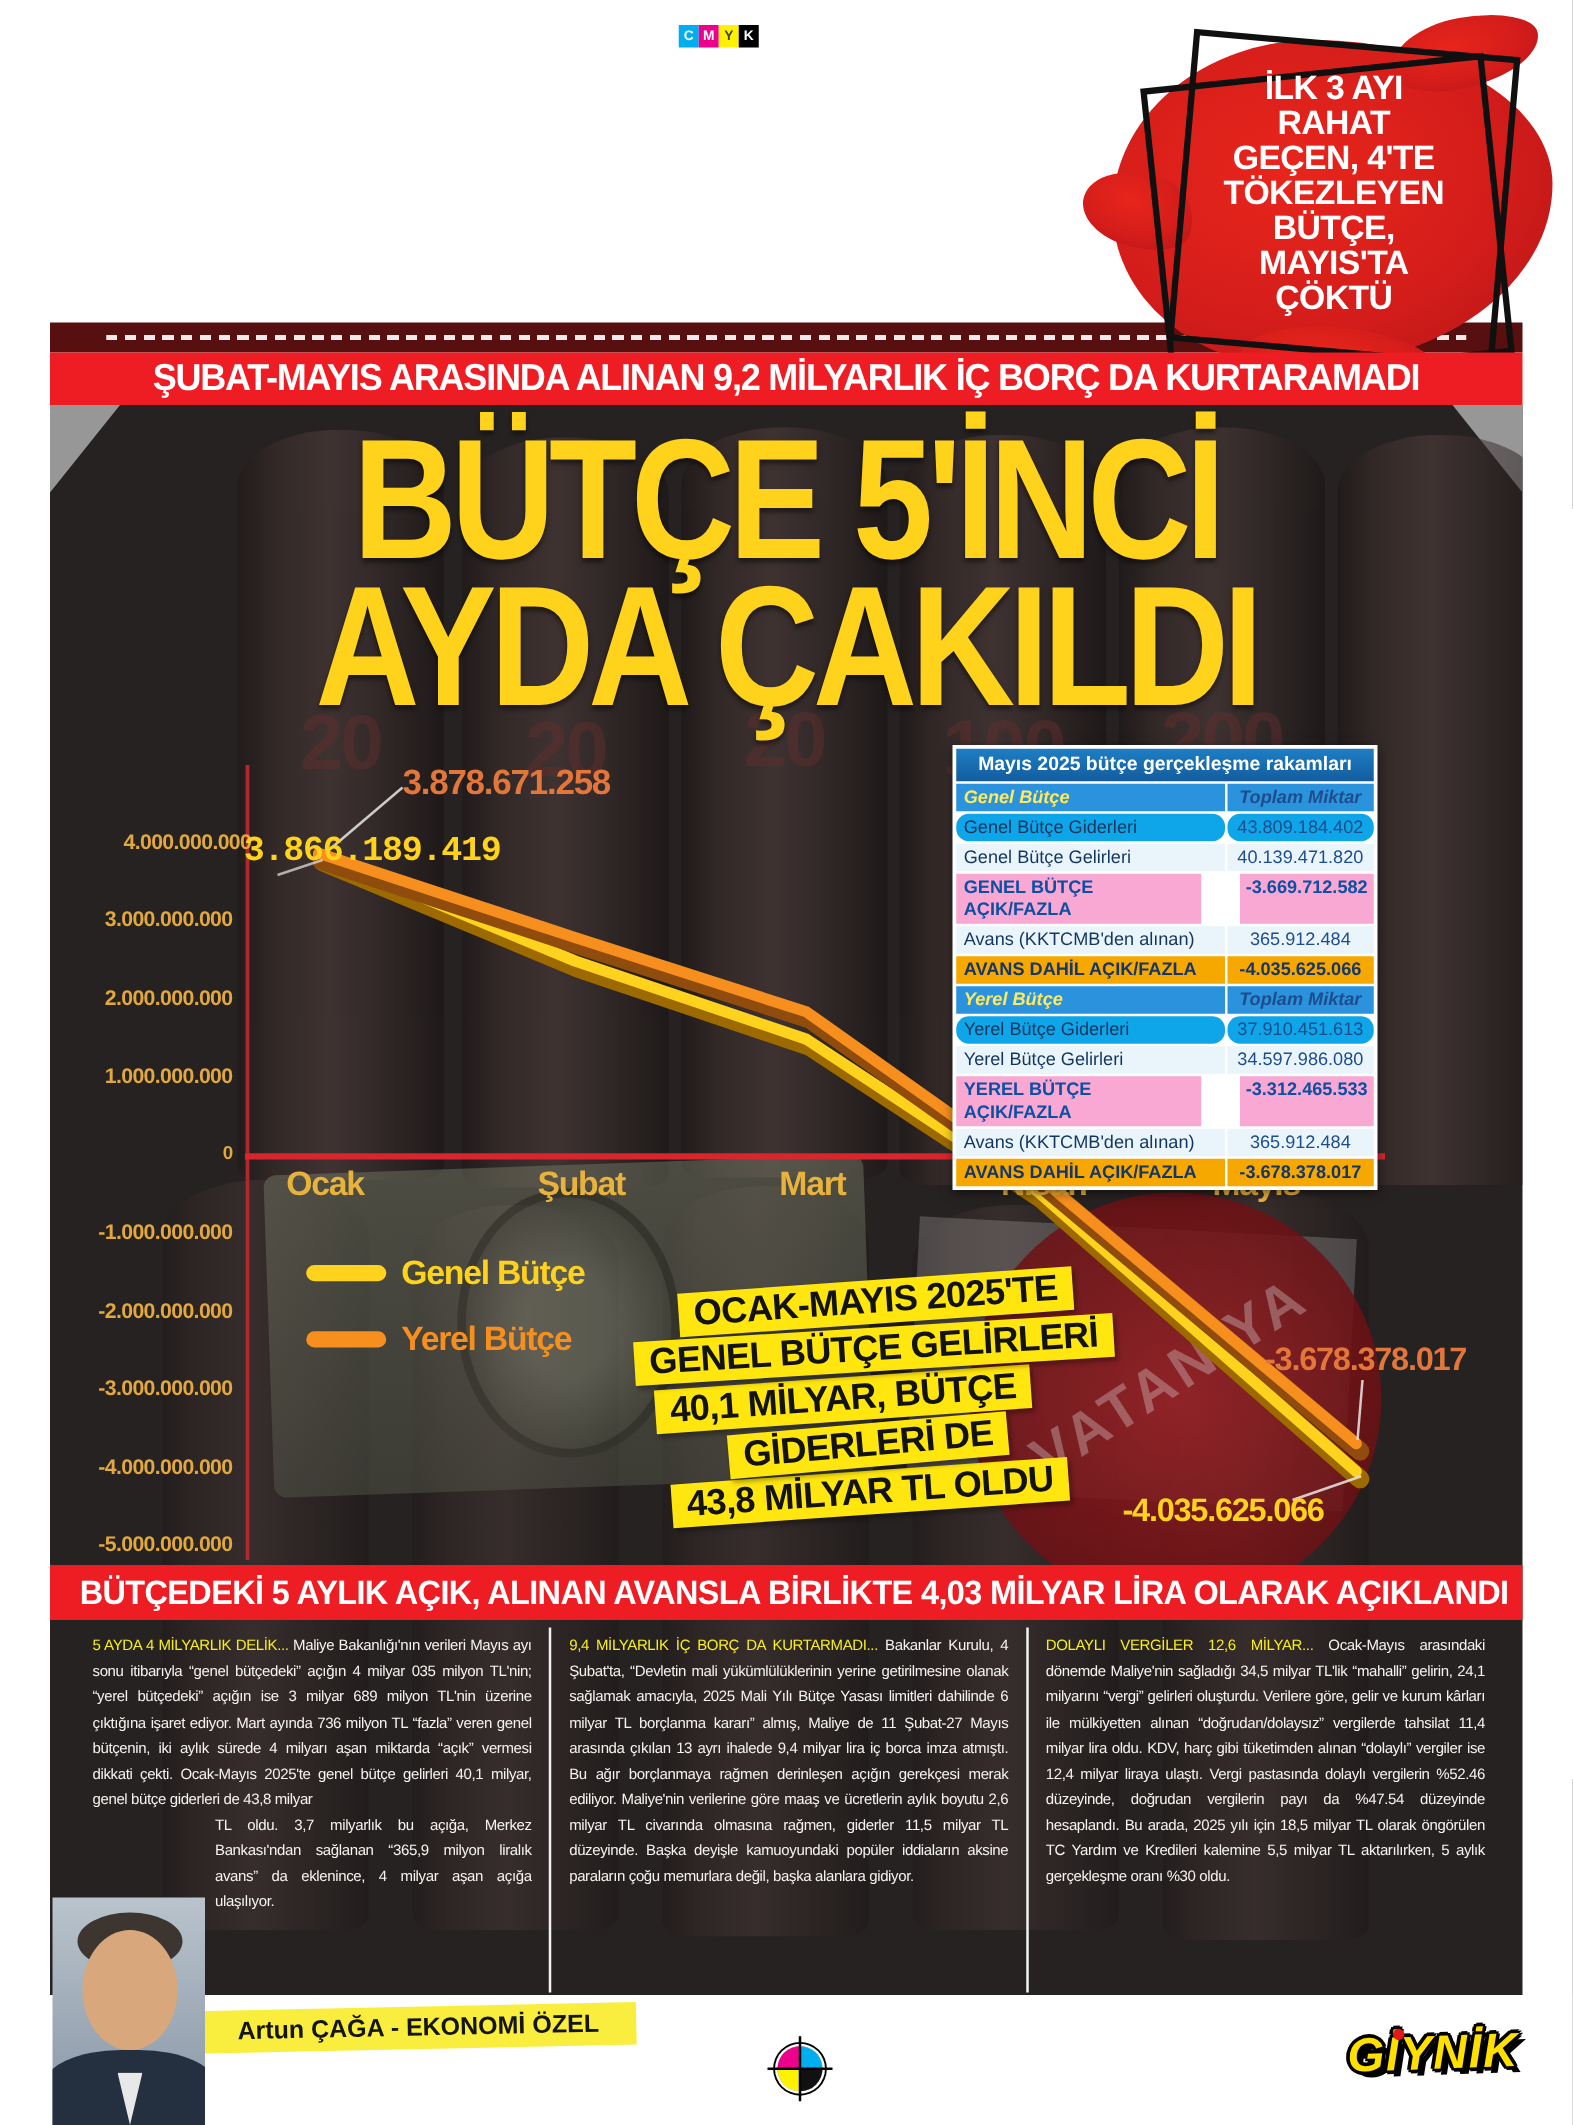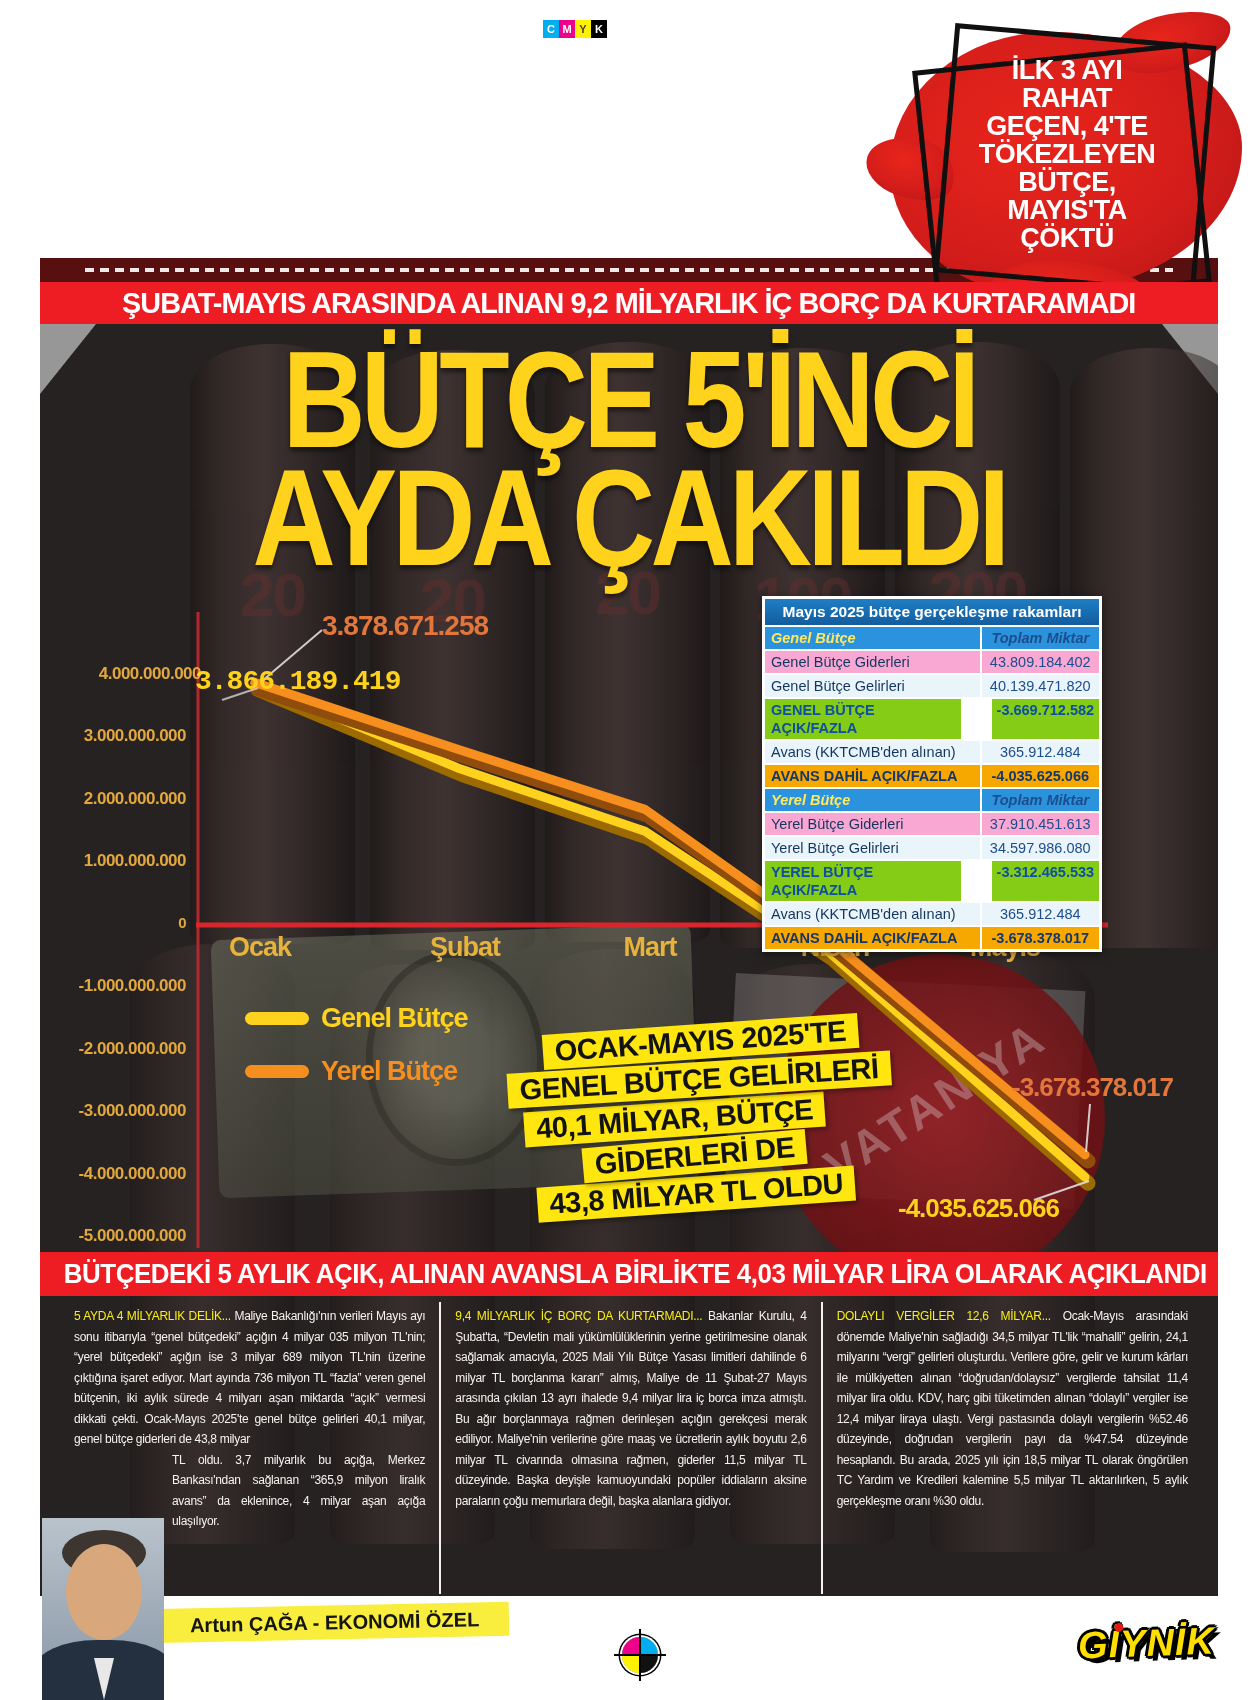--- a/index.html
+++ b/index.html
@@ -105,23 +105,23 @@
   
   .btable{position:absolute;left:722px;top:272px;width:334px;background:#fff;padding:3px;z-index:5;
      box-shadow:0 2px 8px rgba(0,0,0,.5);}
   .trow{display:flex;margin-top:2px;font-size:14.5px;line-height:18px;}
   .trow .tl{flex:1.85;padding:2px 6px;margin-right:2px;}
   .trow .tr{flex:1;padding:2px 4px;text-align:center;white-space:nowrap;}
   .title-row{margin-top:0;background:linear-gradient(180deg,#1f7ec4,#125c9e);color:#fff;font-weight:bold;
      text-align:center;font-size:15.5px;padding:4px 2px;display:block;}
   .r-section .tl,.r-section .tr{background:#2b93dd;color:#fff;font-style:italic;font-weight:bold;}
   .r-section .tl{color:#ffe95e;}
-  .r-light .tl,.r-light .tr{background:#f9a8d4;color:#14365e;}
+  .r-light .tl,.r-light .tr{background:#0ea5e9;color:#14365e;border-radius:10px;}
   .r-lighter .tl,.r-lighter .tr{background:#e9f4fb;color:#14365e;}
-  .r-bold .tl,.r-bold .tr{background:#84cc16;color:#0d4fa1;font-weight:bold;}
+  .r-bold .tl,.r-bold .tr{background:#f9a8d4;color:#0d4fa1;font-weight:bold;}
   .r-orange .tl,.r-orange .tr{background:#f6a800;color:#14366b;font-weight:bold;}
   .trow .tr{color:#1d4d8c;}
   .r-bold .tr{color:#0d4fa1;margin-left:29px;} .r-orange .tr{color:#14366b;}
 
   
   .cols{position:absolute;left:60px;top:1302px;width:1142px;height:292px;display:flex;z-index:8;}
   .col{flex:1;padding:4px 14px;color:#f5f3ef;font-size:12px;line-height:20.5px;font-weight:normal;
      text-align:justify;letter-spacing:-0.3px;}
   .col + .col{border-left:2px solid #f2f2f2;}
   .lead{color:#f8ef15;}

